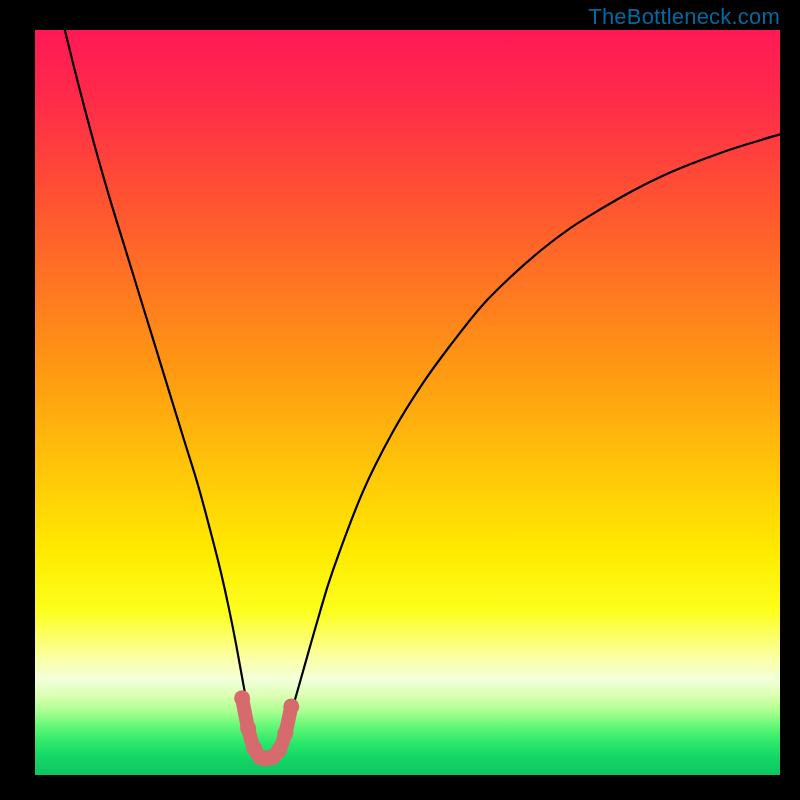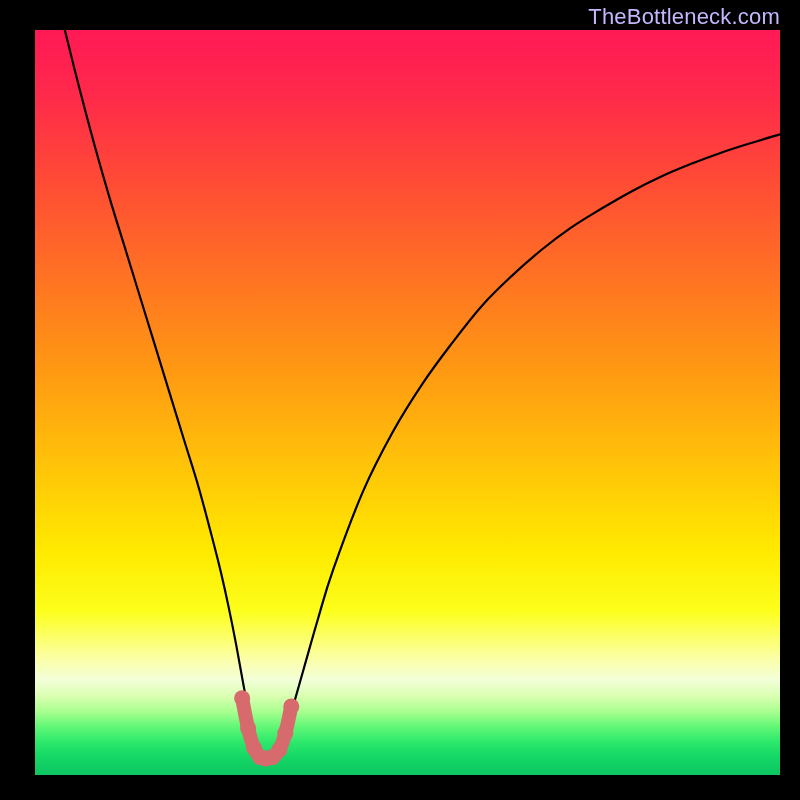--- a/index.html
+++ b/index.html
@@ -21,21 +21,21 @@
   }
   .plot-area {
     position: absolute;
     box-sizing: border-box;
     overflow: hidden;
   }
   .watermark {
     position: absolute;
     top: 4px;
     right: 20px;
-    color: #c4b5fd;
+    color: #0369a1;
     font-size: 22px;
     font-weight: 500;
     letter-spacing: 0.2px;
     user-select: none;
   }
 </style>
 </head>
 <body>
 
 <div class="frame">

